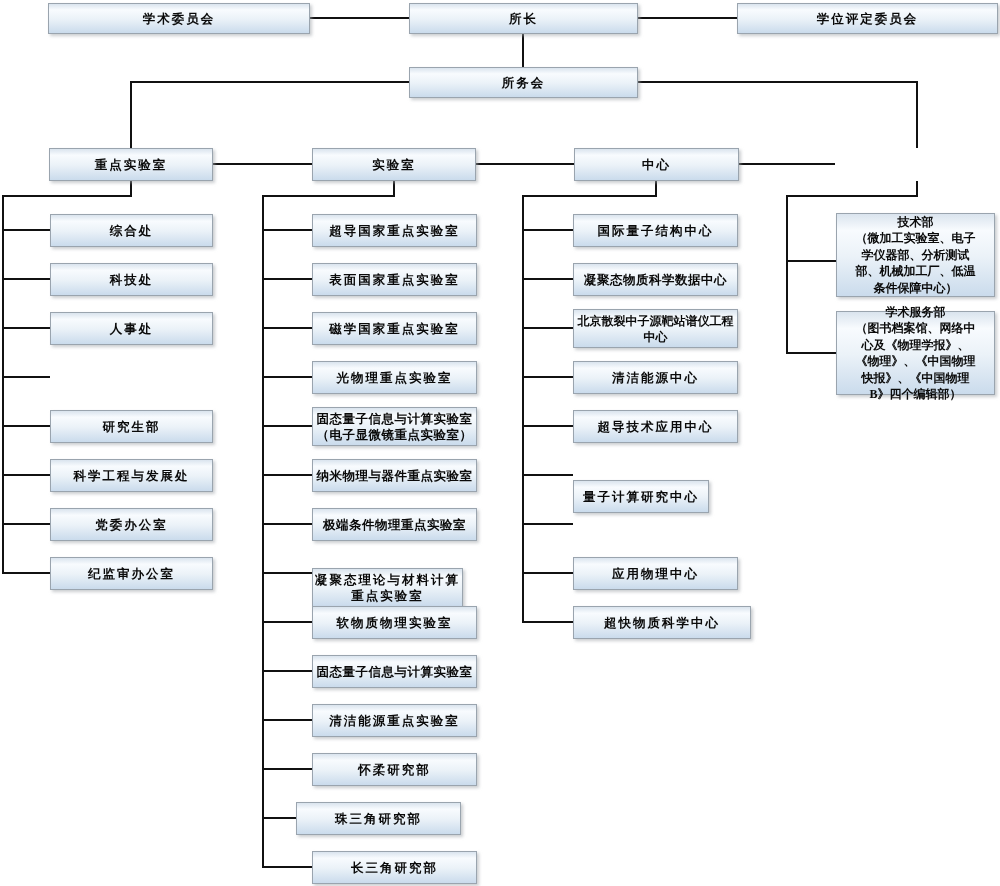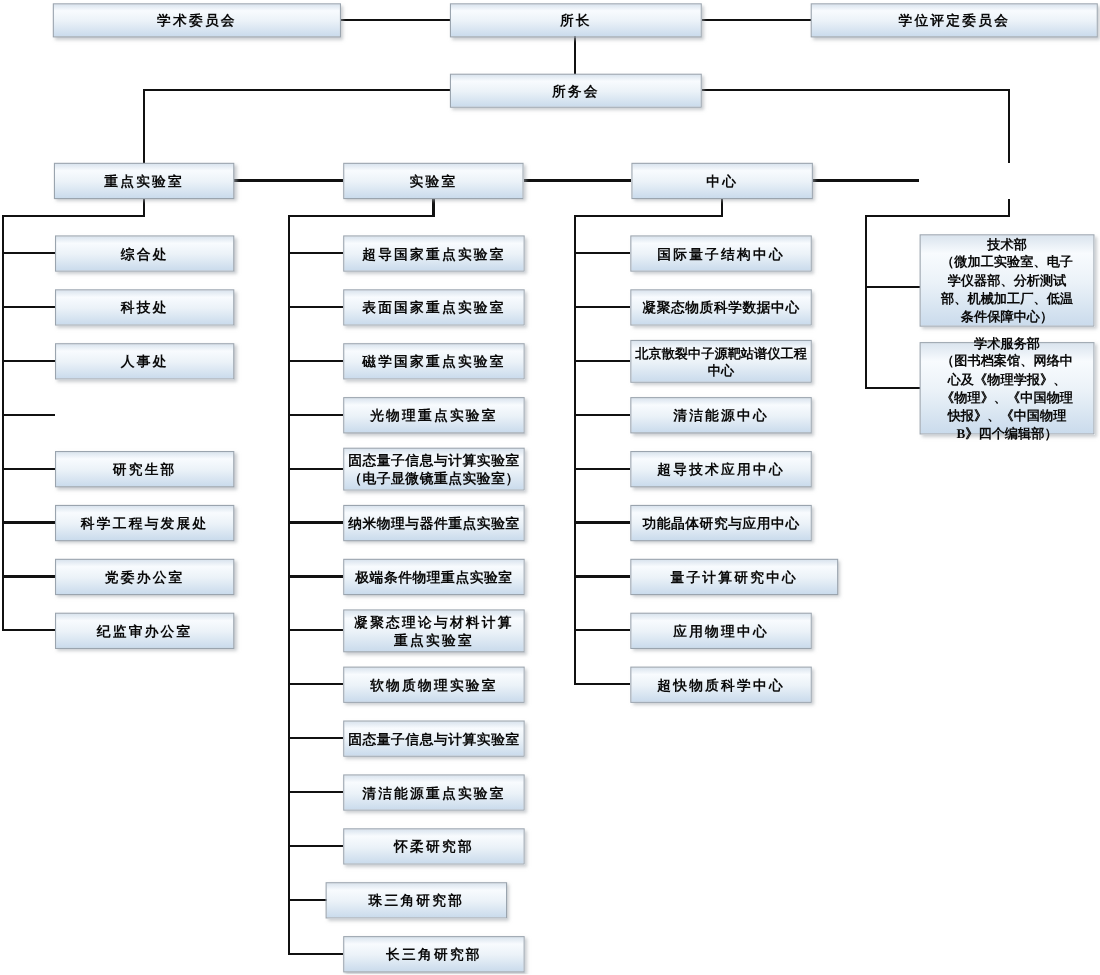--- a/index.html
+++ b/index.html
@@ -112,38 +112,37 @@
   <div class="node" style="left:50px;top:557px;width:163px;height:33px">纪监审办公室</div>
 
   <div class="node" style="left:312px;top:214px;width:165px;height:33px">超导国家重点实验室</div>
   <div class="node" style="left:312px;top:263px;width:165px;height:33px">表面国家重点实验室</div>
   <div class="node" style="left:312px;top:312px;width:165px;height:33px">磁学国家重点实验室</div>
   <div class="node" style="left:312px;top:361px;width:165px;height:33px">光物理重点实验室</div>
   <div class="node long" style="left:312px;top:407px;width:165px;height:39px">固态量子信息与计算实验室
 （电子显微镜重点实验室）</div>
   <div class="node long" style="left:312px;top:459px;width:165px;height:33px">纳米物理与器件重点实验室</div>
   <div class="node long" style="left:312px;top:508px;width:165px;height:33px">极端条件物理重点实验室</div>
-  <div class="node" style="left:312px;top:554px;width:165px;height:39px">凝聚态理论与材料计算
+  <div class="node" style="left:312px;top:568px;width:151px;height:39px">凝聚态理论与材料计算
 重点实验室</div>
   <div class="node" style="left:312px;top:606px;width:165px;height:33px">软物质物理实验室</div>
   <div class="node long" style="left:312px;top:655px;width:165px;height:33px">固态量子信息与计算实验室</div>
   <div class="node" style="left:312px;top:704px;width:165px;height:33px">清洁能源重点实验室</div>
   <div class="node" style="left:312px;top:753px;width:165px;height:33px">怀柔研究部</div>
   <div class="node" style="left:296px;top:802px;width:165px;height:33px">珠三角研究部</div>
   <div class="node" style="left:312px;top:851px;width:165px;height:33px">长三角研究部</div>
 
   <div class="node" style="left:573px;top:214px;width:165px;height:33px">国际量子结构中心</div>
   <div class="node long" style="left:573px;top:263px;width:165px;height:33px">凝聚态物质科学数据中心</div>
   <div class="node tight" style="left:573px;top:309px;width:165px;height:39px">北京散裂中子源靶站谱仪工程
 中心</div>
   <div class="node" style="left:573px;top:361px;width:165px;height:33px">清洁能源中心</div>
   <div class="node" style="left:573px;top:410px;width:165px;height:33px">超导技术应用中心</div>
-  <div class="node long" style="left:573px;top:459px;width:165px;height:33px">功能晶体研究与应用中心</div>
-  <div class="node" style="left:573px;top:508px;width:189px;height:33px">量子计算研究中心</div>
+  <div class="node" style="left:573px;top:480px;width:136px;height:33px">量子计算研究中心</div>
   <div class="node" style="left:573px;top:557px;width:165px;height:33px">应用物理中心</div>
-  <div class="node" style="left:573px;top:606px;width:165px;height:33px">超快物质科学中心</div>
+  <div class="node" style="left:573px;top:606px;width:178px;height:33px">超快物质科学中心</div>
 
   <div class="node multi" style="left:836px;top:213px;width:159px;height:84px">技术部
 （微加工实验室、电子学仪器部、分析测试部、机械加工厂、低温条件保障中心）</div>
   <div class="node multi" style="left:836px;top:311px;width:159px;height:84px">学术服务部
 （图书档案馆、网络中心及《物理学报》、《物理》、《中国物理快报》、《中国物理B》四个编辑部）</div>
 
 </div>
 
 </body></html>

